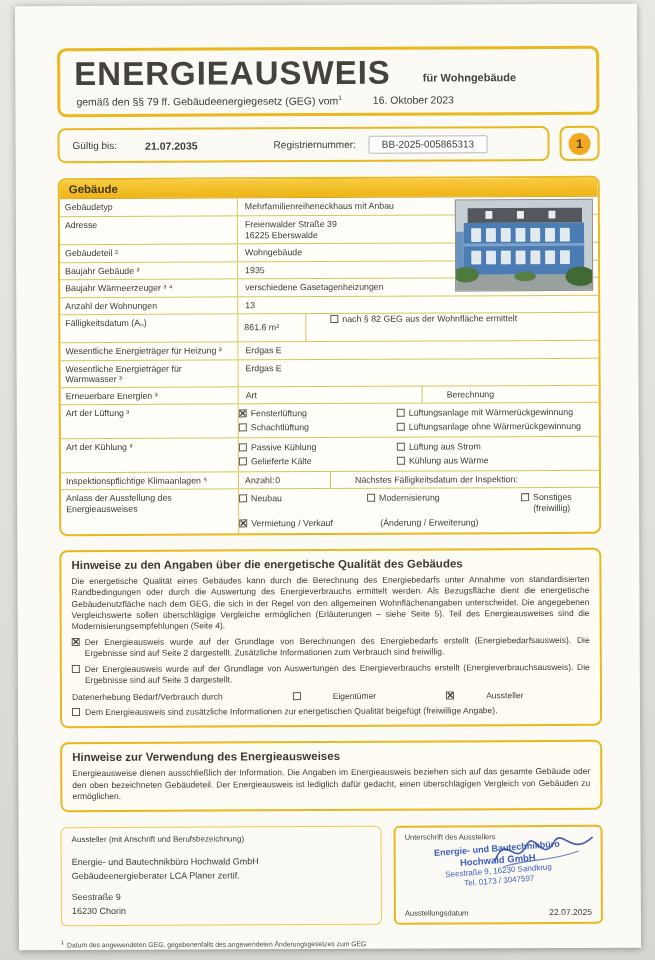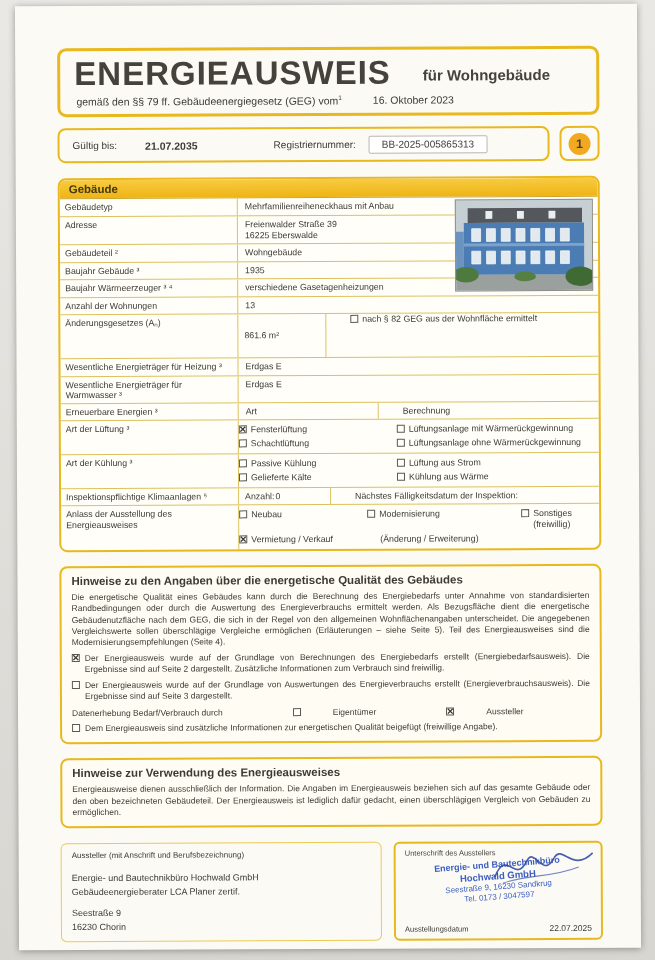--- a/index.html
+++ b/index.html
@@ -11,45 +11,45 @@
   }
   .paper {
     position:absolute; left:17px; top:5px; width:622px; height:944px;
     background:#fbfaf5; box-shadow:0 1px 7px rgba(0,0,0,.35);
     transform:rotate(-0.25deg); padding:42px 38px 0 42px; overflow:hidden;
   }
   
   .header-box { border:3px solid #e8b81e; border-radius:9px; padding:6px 14px 4px; }
   .title-row { display:flex; align-items:flex-end; }
   .doc-title { font-size:33px; font-weight:bold; letter-spacing:1px; color:#45423c; line-height:1.05; }
-  .doc-subtitle { font-size:15px; font-weight:bold; margin-left:32px; margin-bottom:7px; color:#45423c; }
+  .doc-subtitle { font-size:11px; font-weight:bold; margin-left:32px; margin-bottom:7px; color:#45423c; }
   .law-line { font-size:10.5px; margin:3px 0 3px 2px; color:#3d3b36; }
   .law-line sup { font-size:6.5px; vertical-align:super; }
   .law-date { margin-left:28px; }
   
   .validity-row { display:flex; gap:10px; margin-top:11px; height:35px; }
   .validity-box { flex:1; border:2.5px solid #e8b81e; border-radius:8px; display:flex; align-items:center; padding:0 13px; font-size:10px; }
   .valid-value { font-weight:bold; margin-left:28px; font-size:10.5px; }
   .reg-label { margin-left:76px; }
   .reg-value-box { margin-left:13px; border:1px solid #b9b7b0; background:#fff; padding:2.5px 12px; font-size:10px; border-radius:2px; }
   .page-box { width:40px; border:2.5px solid #e8b81e; border-radius:8px; display:flex; align-items:center; justify-content:center; }
   .page-circle { width:22px; height:22px; border-radius:50%; background:#f2a91f; display:flex; align-items:center; justify-content:center; font-weight:bold; font-size:12.5px; color:#44412f; }
   
   .section { border:2.5px solid #e8b81e; border-radius:8px; margin-top:15px; overflow:hidden; background:#fffef8; }
   .section-titlebar { background:linear-gradient(#f8cb42,#eeb414); font-weight:bold; font-size:11.5px; padding:2.5px 9px 3.5px; color:#443a10; border-bottom:1px solid #cfa52e; }
   .btable { position:relative; }
   .trow { display:flex; border-top:1px solid #dcc25e; font-size:8.8px; align-items:stretch; }
   .trow.first { border-top:none; }
   .tlabel { width:178px; padding:3px 5px 2.5px; border-right:1px solid #dcc25e; flex-shrink:0; line-height:1.2; }
   .tvalue { flex:1; padding:3px 7px 2.5px; line-height:1.25; }
   .tv-flex { display:flex; padding:0; align-items:stretch; }
-  .flval { width:88px; border-right:1px solid #dcc25e; display:flex; align-items:center; padding:16px 6px; }
+  .flval { width:68px; border-right:1px solid #dcc25e; display:flex; align-items:center; padding:8px 6px; }
   .klimaval { width:92px; border-right:1px solid #dcc25e; display:flex; align-items:center; gap:1px; padding:0 6px;text-align:center; }
   .after-div { display:flex; align-items:center; padding-left:24px; }
-  .ecol1 { width:140px; border-right:1px solid #dcc25e; display:flex; align-items:center; padding-left:7px; }
+  .ecol1 { width:184px; border-right:1px solid #dcc25e; display:flex; align-items:center; padding-left:7px; }
   .cbgrid2 { display:grid; grid-template-columns:152px 1fr; gap:3px 6px; padding:4px 0; }
   .cbgrid3 { display:grid; grid-template-columns:124px 150px 1fr; gap:3px 4px; padding:4px 0; }
   .cont-text { padding-left:13px; }
   .cbitem { display:inline-flex; align-items:flex-start; }
   .cb { display:inline-flex; align-items:center; justify-content:center; width:8px; height:8px; border:1px solid #5a5a52; background:#fffef9; font-size:9px; line-height:1; color:#37352f; flex-shrink:0; margin-right:4px; margin-top:1px; font-weight:bold; }
   .photo { position:absolute; top:2px; right:5px; width:138px; height:92px; border:1px solid #8e8d86; background:#c6cfd4; }
   
   .note-box { border:2.5px solid #e8b81e; border-radius:8px; margin-top:14px; padding:7px 10px 8px; background:#fffdf3; }
   .note-title { font-weight:bold; font-size:11.5px; margin-bottom:5px; color:#3d3b36; }
   .note-text { font-size:8.5px; line-height:1.32; text-align:justify; }
@@ -137,21 +137,21 @@
         <div class="tlabel">Baujahr Wärmeerzeuger ³ ⁴</div>
         <div class="tvalue">verschiedene Gasetagenheizungen</div>
       </div>
 
       <div class="trow">
         <div class="tlabel">Anzahl der Wohnungen</div>
         <div class="tvalue">13</div>
       </div>
 
       <div class="trow">
-        <div class="tlabel">Änderungsgesetzes (Aₙ)</div>
+        <div class="tlabel">Fälligkeitsdatum (Aₙ)</div>
         <div class="tvalue tv-flex">
           <span class="flval">861.6 m²</span>
           <span class="cbitem after-div">
             <span class="cb"></span>
             <span>nach § 82 GEG aus der Wohnfläche ermittelt</span>
           </span>
         </div>
       </div>
 
       <div class="trow">

